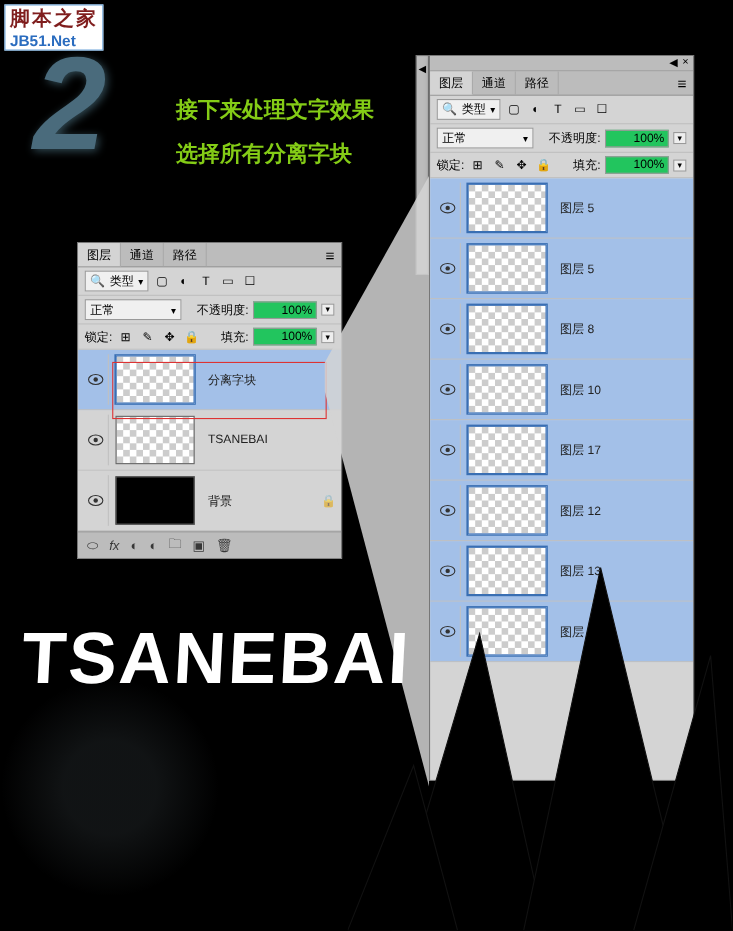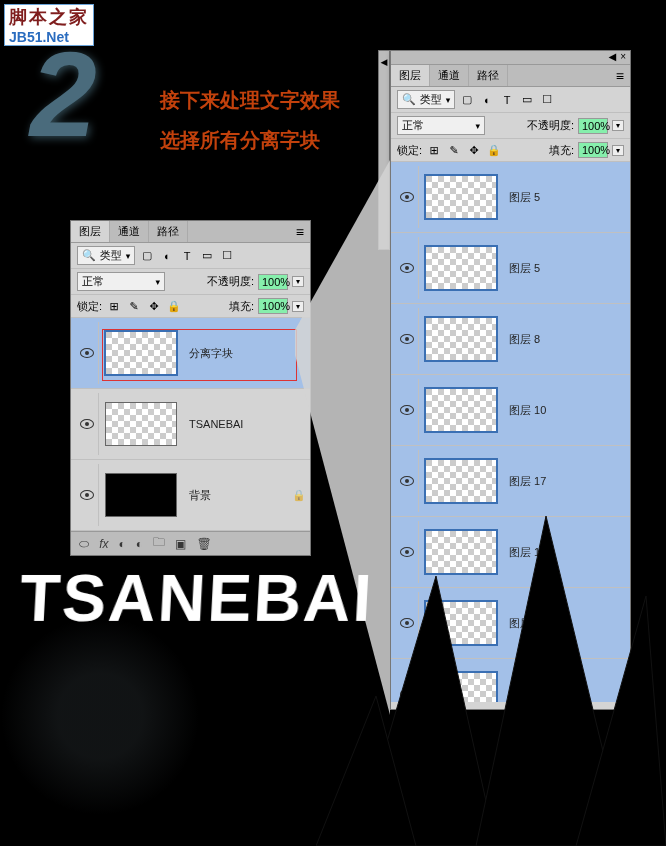--- a/index.html
+++ b/index.html
@@ -1,42 +1,42 @@
 <!DOCTYPE html>
 <html><head>
 <meta charset="utf-8">
 <style>
 * { margin: 0; padding: 0; box-sizing: border-box; font-family: "Microsoft YaHei", Arial, sans-serif; }
 body { width: 666px; height: 846px; background: #000; position: relative; overflow: hidden; }
 .watermark { position: absolute; top: 4px; left: 4px; background: #fff; border: 1px solid #6aa3d8; padding: 0 4px; }
 .wm-main { color: #7f1d1d; font-size: 18px; font-weight: bold; letter-spacing: 2px; }
 .wm-sub { color: #2a6cbf; font-size: 14px; font-weight: bold; }
 .logo-2 { position: absolute; top: 25px; left: 30px; font-size: 120px; font-weight: bold; color: #4a6b7c; font-style: italic; text-shadow: 2px 2px 8px rgba(100,150,170,0.5); }
-.instructions { position: absolute; top: 80px; left: 160px; color: #c2410c; font-size: 20px; font-weight: bold; line-height: 2; }
+.instructions { position: absolute; top: 80px; left: 160px; color: #84cc16; font-size: 20px; font-weight: bold; line-height: 2; }
 .tsanebai-text { position: absolute; top: 560px; left: 20px; color: #fff; font-size: 66px; font-weight: 900; letter-spacing: 2px; transform: skewX(-3deg); }
 .black-shard { position: absolute; bottom: 0; right: 0; width: 350px; height: 450px; }
 .glass-deco { position: absolute; bottom: 30px; left: 0; width: 200px; height: 200px; opacity: 0.3; border-radius: 50%; background: radial-gradient(circle, rgba(140,160,170,0.4) 30%, transparent 70%); }
 
 
 .layers-panel { position: absolute; background: #d4d4d4; border: 1px solid #777; font-size: 12px; box-shadow: 2px 2px 6px rgba(0,0,0,0.4); }
 .panel-small { top: 220px; left: 70px; width: 241px; }
 .panel-large { top: 50px; left: 390px; width: 241px; height: 660px; }
 .panel-tabs { display: flex; background: #bcbcbc; border-bottom: 1px solid #999; height: 22px; align-items: center; }
 .tab { padding: 3px 8px; font-size: 11px; cursor: pointer; border-right: 1px solid #aaa; }
 .tab.active { background: #d4d4d4; }
 .panel-menu { margin-left: auto; padding: 0 6px; font-size: 14px; cursor: pointer; }
 .row { display: flex; align-items: center; padding: 3px 6px; border-bottom: 1px solid #bfbfbf; gap: 4px; }
 .dropdown { background: #f0f0f0; border: 1px solid #999; padding: 1px 4px; display: inline-flex; align-items: center; gap: 4px; font-size: 11px; }
 .dropdown-arrow { font-size: 9px; }
 .icon-btn { width: 16px; height: 16px; display: inline-flex; align-items: center; justify-content: center; cursor: pointer; font-size: 11px; }
 .label-txt { font-size: 11px; }
-.pct-input { background: #86efac; border: 1px solid #999; padding: 1px 3px; font-size: 11px; width: 30px; text-align: right; display: inline-block; }
+.pct-input { background: #22c55e; border: 1px solid #999; padding: 1px 3px; font-size: 11px; width: 58px; text-align: right; display: inline-block; }
 .small-arrow { border: 1px solid #999; padding: 0 3px; font-size: 8px; background: #eee; }
 .layers-list { max-height: 540px; overflow: auto; background: #d4d4d4; }
-.layer-row { display: flex; align-items: center; padding: 4px 4px; border-bottom: 1px solid #c0c0c0; background: #d4d4d4; height: 71px; }
+.layer-row { display: flex; align-items: center; padding: 4px 4px; border-bottom: 1px solid #c0c0c0; background: #d4d4d4; height: 55px; }
 .layer-row.sel { background: #a3c0e8; }
 .vis-col { width: 24px; height: 100%; display: flex; align-items: center; justify-content: center; border-right: 1px solid #c0c0c0; }
 .eye { width: 14px; height: 10px; border: 1px solid #333; border-radius: 50%; position: relative; }
 .eye::after { content:""; position:absolute; top:2px; left:4px; width:4px; height:4px; background:#333; border-radius:50%; }
 .thumb { width: 72px; height: 44px; margin-left: 6px; border: 1px solid #666; background: repeating-conic-gradient(#fff 0 25%, #ccc 0 50%) 0 0/12px 12px; position: relative; }
 .thumb.selthumb { border: 1px solid #3a6fb3; box-shadow: 0 0 0 1px #3a6fb3; }
 .thumb.solid-black { background: #000; }
 .layer-name { margin-left: 12px; font-size: 11px; color: #222; }
 .lock-icon { margin-left: auto; font-size: 11px; opacity: 0.6; }
 .panel-footer { display: flex; gap: 10px; padding: 4px 8px; background: #bcbcbc; align-items: center; border-top: 1px solid #999; height: 24px; }

